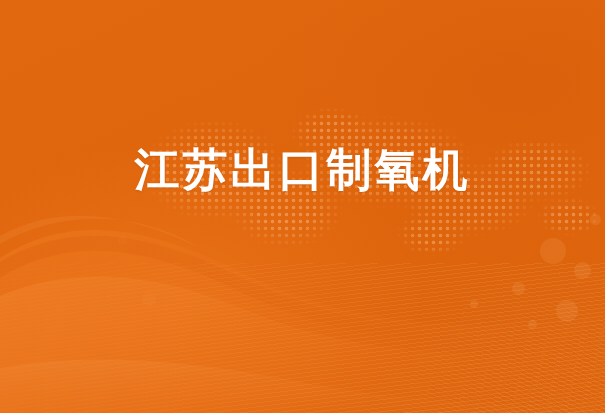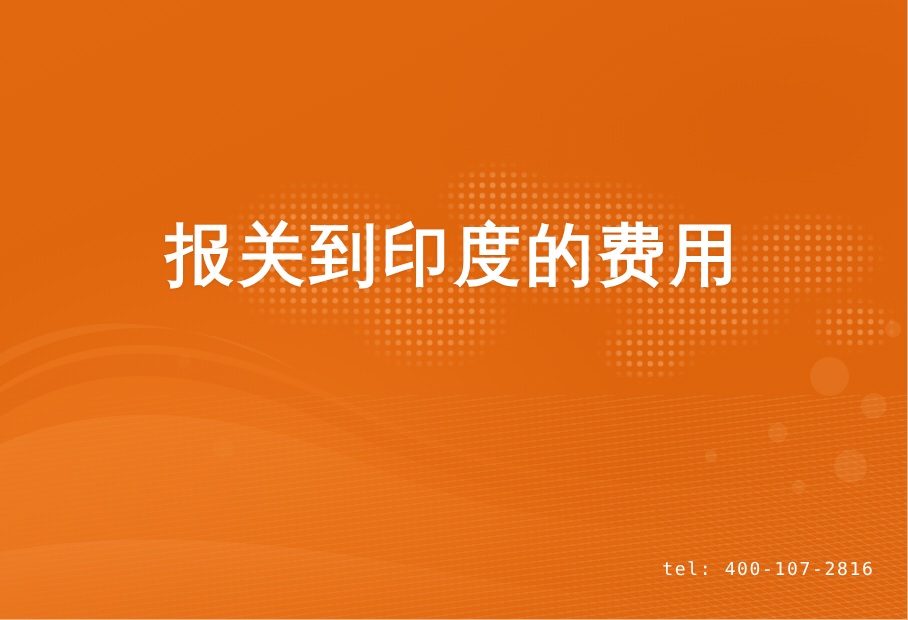--- a/index.html
+++ b/index.html
@@ -203,18 +203,17 @@
 
     <path d="M0,368 C90,352 190,360 300,382 C400,401 500,408 605,402 L605,413 L0,413 Z" fill="url(#wv4)"></path>
 
     <path d="M0,236 C60,202 130,214 200,248 C150,216 70,204 0,244 Z" fill="#f79a4e" opacity="0.16"></path>
   </svg>
 
   <div class="stripes"></div>
   <div class="stripes2"></div>
 
   <div class="headline">
-    <span class="line">报关到印度的费用</span>
+    <span class="line">江苏出口制氧机</span>
   </div>
 
-  <div class="tel">tel: 400-107-2816</div>
 
 </div>
 
 </body></html>

